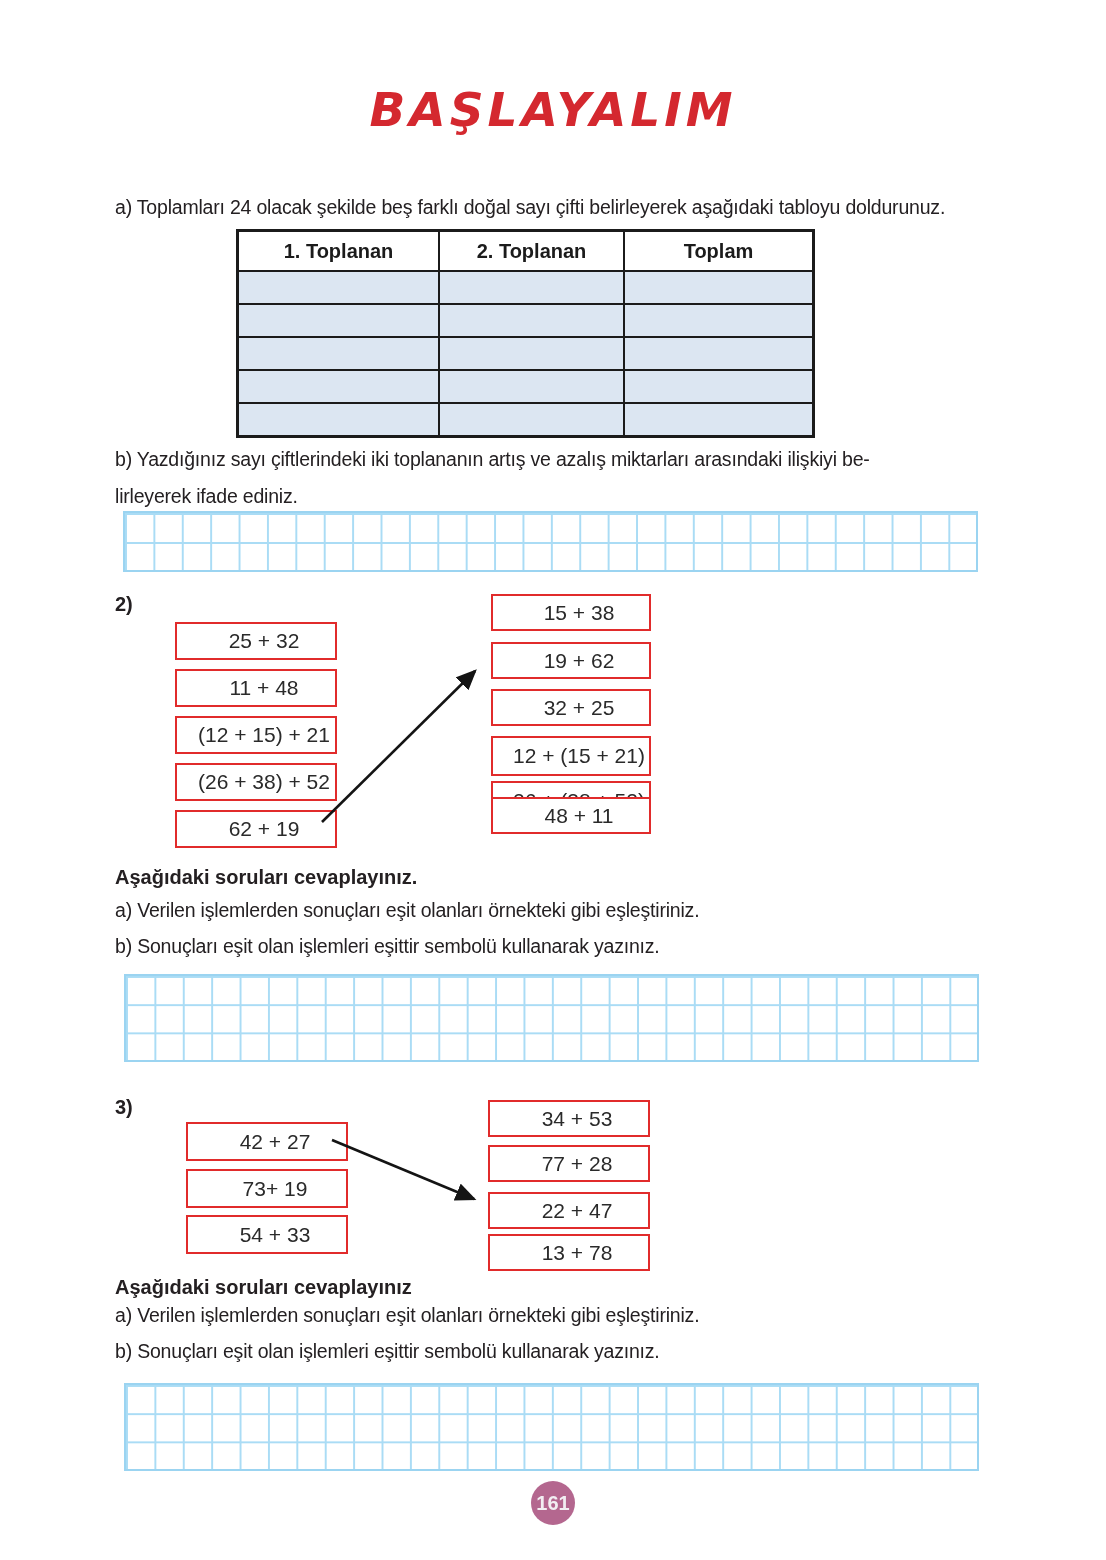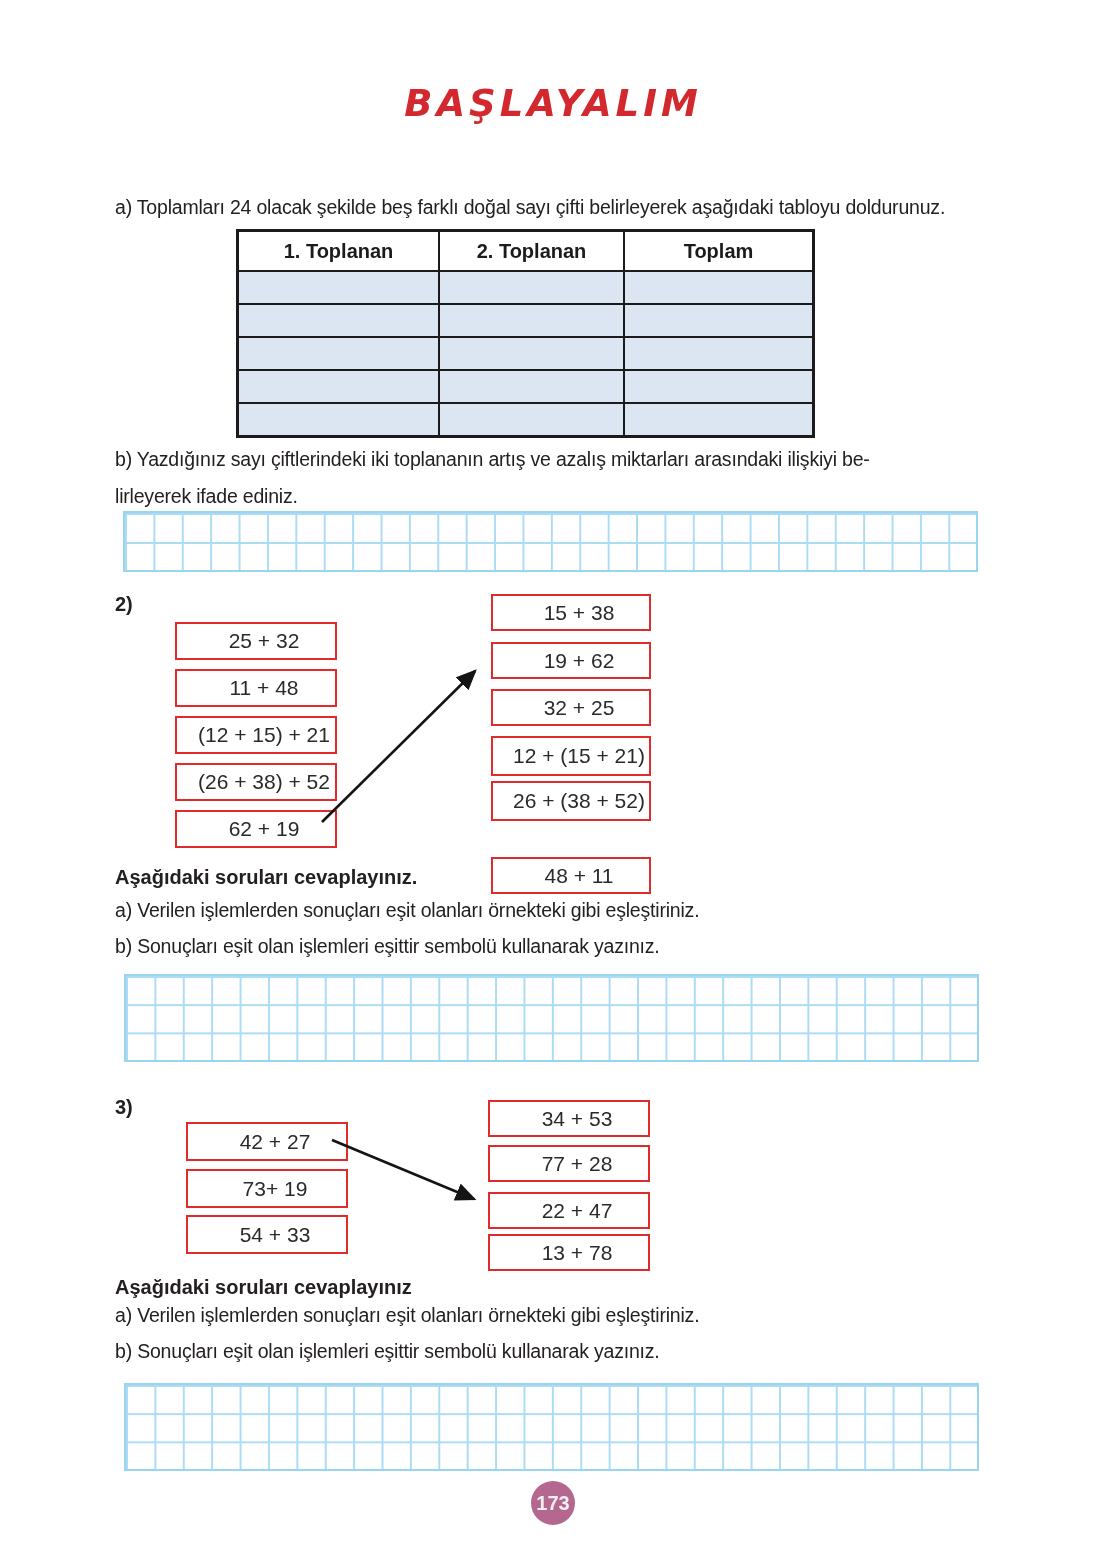--- a/index.html
+++ b/index.html
@@ -3,21 +3,21 @@
 <meta charset="utf-8">
 <style>
   html,body { margin:0; padding:0; background:#ffffff; }
   .page {
     position:relative; width:1106px; height:1560px; background:#ffffff;
     font-family:"Liberation Sans", sans-serif; color:#242022; overflow:hidden;
   }
   .title {
     position:absolute; top:82px; left:0; width:100%; text-align:center;
     font-family:"DejaVu Sans", sans-serif; font-style:italic; font-weight:bold;
-    font-size:37px; color:#d4282f; letter-spacing:4px; white-space:nowrap;
+    font-size:47px; color:#d4282f; letter-spacing:4px; white-space:nowrap;
   }
   .line {
     position:absolute; left:115px; font-size:19.5px; letter-spacing:-0.2px;
     color:#242022; white-space:nowrap;
   }
   .bold { font-weight:700; font-size:20px; letter-spacing:0; }
 
   
   .q1-table {
     position:absolute; left:236px; top:229px; border-collapse:collapse;
@@ -112,21 +112,21 @@
   <div class="expr" style="left:175px; top:669px; width:142px; height:34px;">11 + 48</div>
   <div class="expr" style="left:175px; top:716px; width:142px; height:34px;">(12 + 15) + 21</div>
   <div class="expr" style="left:175px; top:763px; width:142px; height:34px;">(26 + 38) + 52</div>
   <div class="expr" style="left:175px; top:810px; width:142px; height:34px;">62 + 19</div>
 
   <div class="expr" style="left:491px; top:594px; width:140px; height:33px;">15 + 38</div>
   <div class="expr" style="left:491px; top:642px; width:140px; height:33px;">19 + 62</div>
   <div class="expr" style="left:491px; top:689px; width:140px; height:33px;">32 + 25</div>
   <div class="expr" style="left:491px; top:736px; width:140px; height:36px;">12 + (15 + 21)</div>
   <div class="expr" style="left:491px; top:781px; width:140px; height:36px;">26 + (38 + 52)</div>
-  <div class="expr" style="left:491px; top:857px; width:140px; height:33px;">48 + 11</div>
+  <div class="expr" style="left:491px; top:797px; width:140px; height:33px;">48 + 11</div>
 
   <div class="line bold" style="top:866px">Aşağıdaki soruları cevaplayınız.</div>
   <div class="line" style="top:899px">a) Verilen işlemlerden sonuçları eşit olanları örnekteki gibi eşleştiriniz.</div>
   <div class="line" style="top:935px">b) Sonuçları eşit olan işlemleri eşittir sembolü kullanarak yazınız.</div>
   <div class="answer-grid g3rows-a"></div>
 
   <div class="line bold" style="top:1096px">3)</div>
 
   <div class="expr" style="left:186px; top:1122px; width:142px; height:35px;">42 + 27</div>
   <div class="expr" style="left:186px; top:1169px; width:142px; height:35px;">73+ 19</div>
@@ -145,15 +145,15 @@
   <svg class="arrows" viewBox="0 0 1106 1560">
     <defs>
       <marker id="ah" markerWidth="8" markerHeight="7" refX="7" refY="3.5" orient="auto">
         <polygon points="0 0, 8 3.5, 0 7" fill="#141414"></polygon>
       </marker>
     </defs>
     <line x1="322" y1="822" x2="475" y2="671" stroke="#141414" stroke-width="2.6" marker-end="url(#ah)"></line>
     <line x1="332" y1="1140" x2="474" y2="1199" stroke="#141414" stroke-width="2.6" marker-end="url(#ah)"></line>
   </svg>
 
-  <div class="page-badge">173</div>
+  <div class="page-badge">161</div>
 
 </div>
 
 </body></html>

